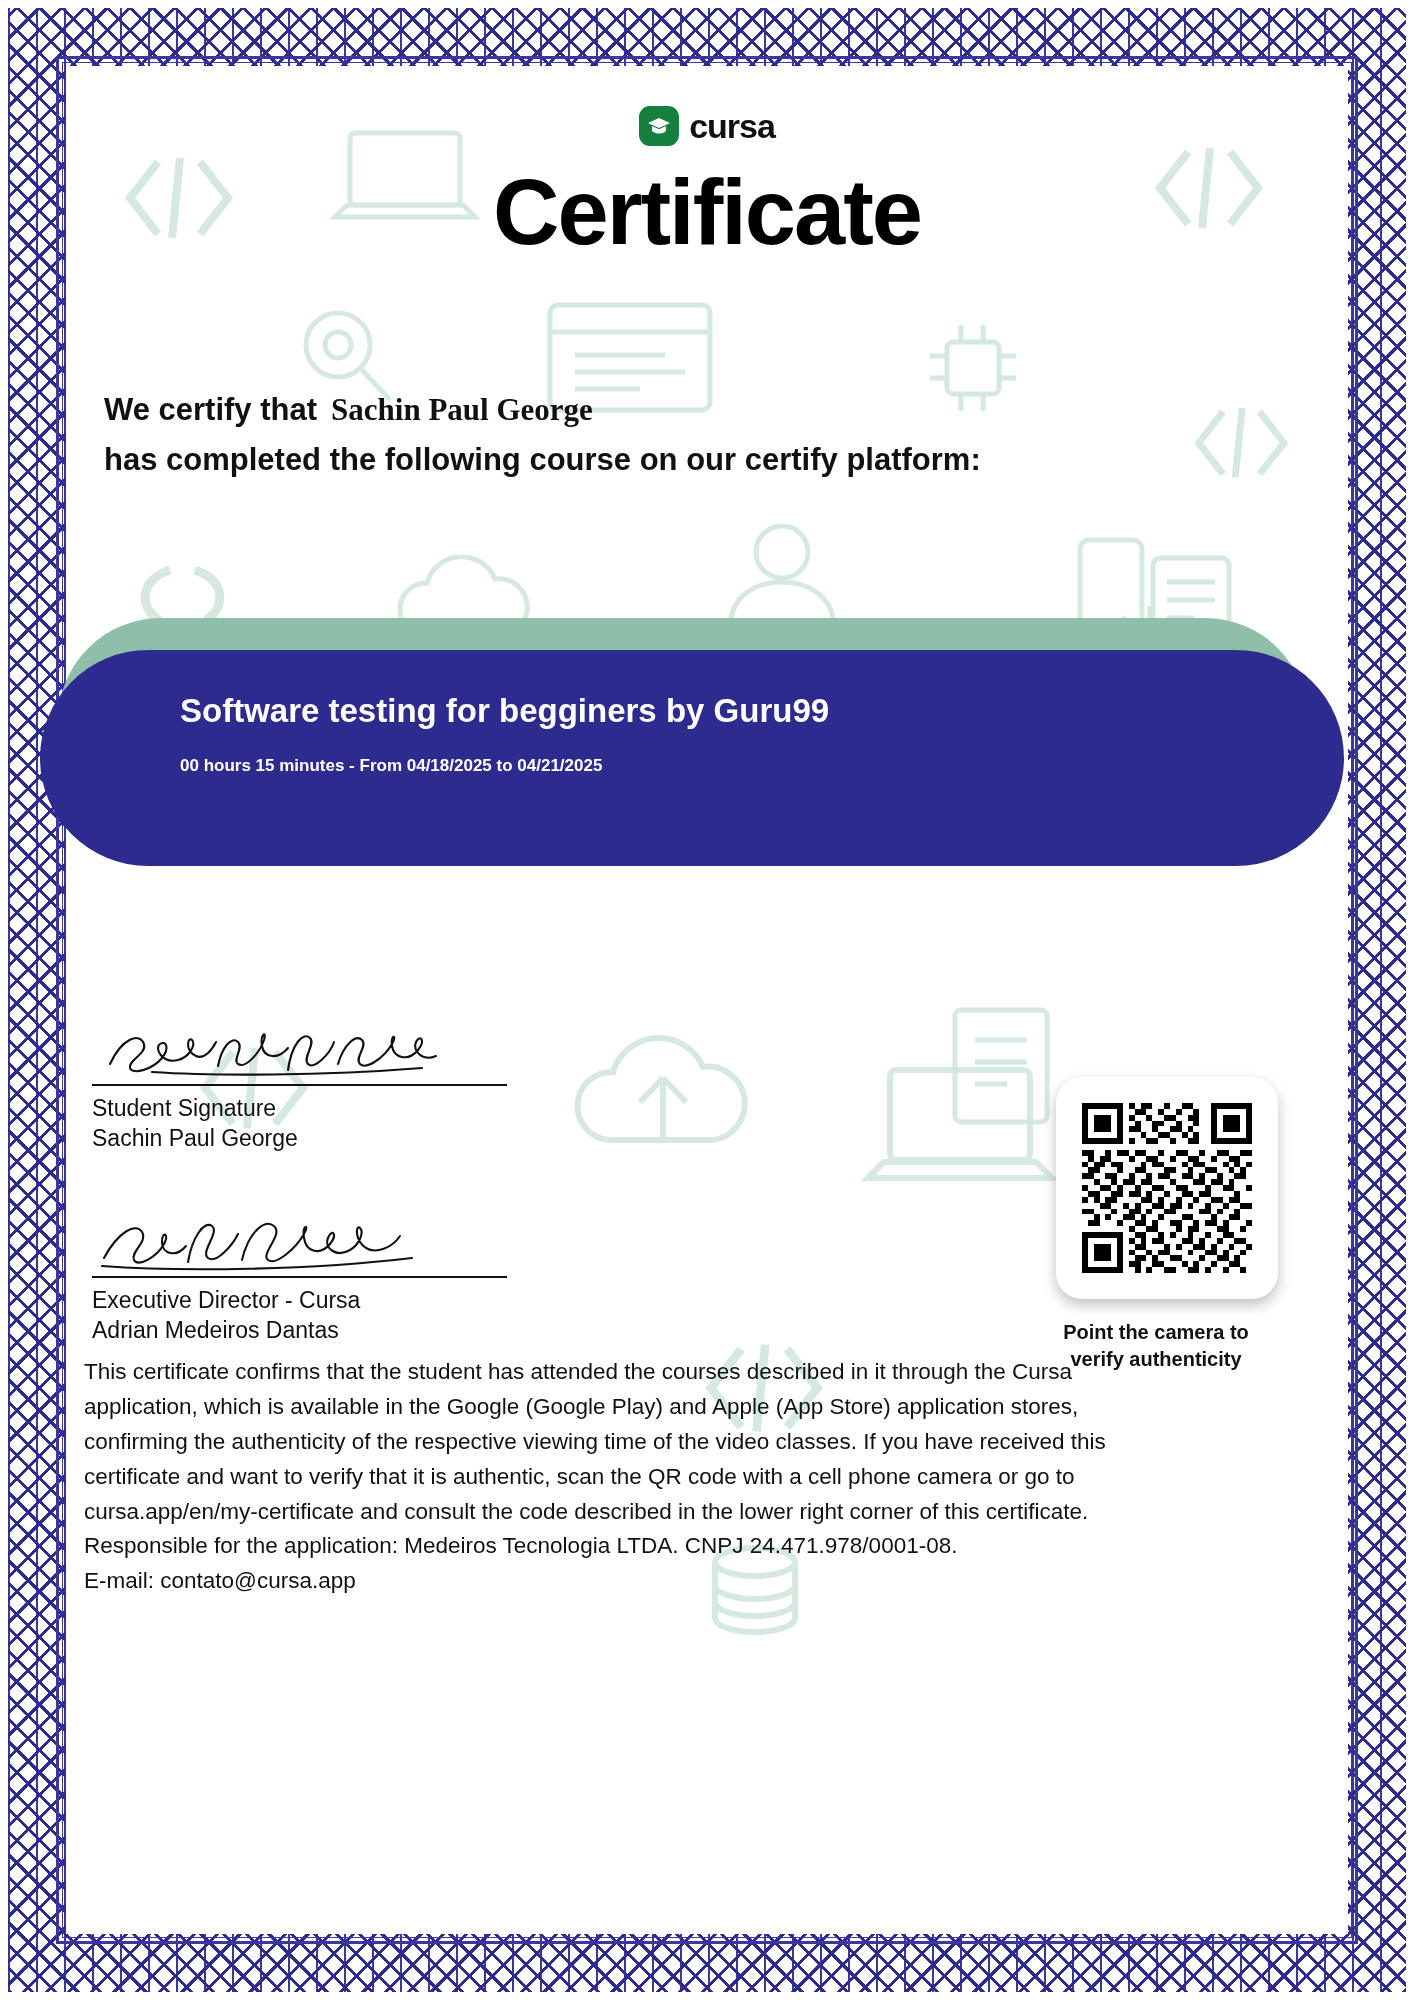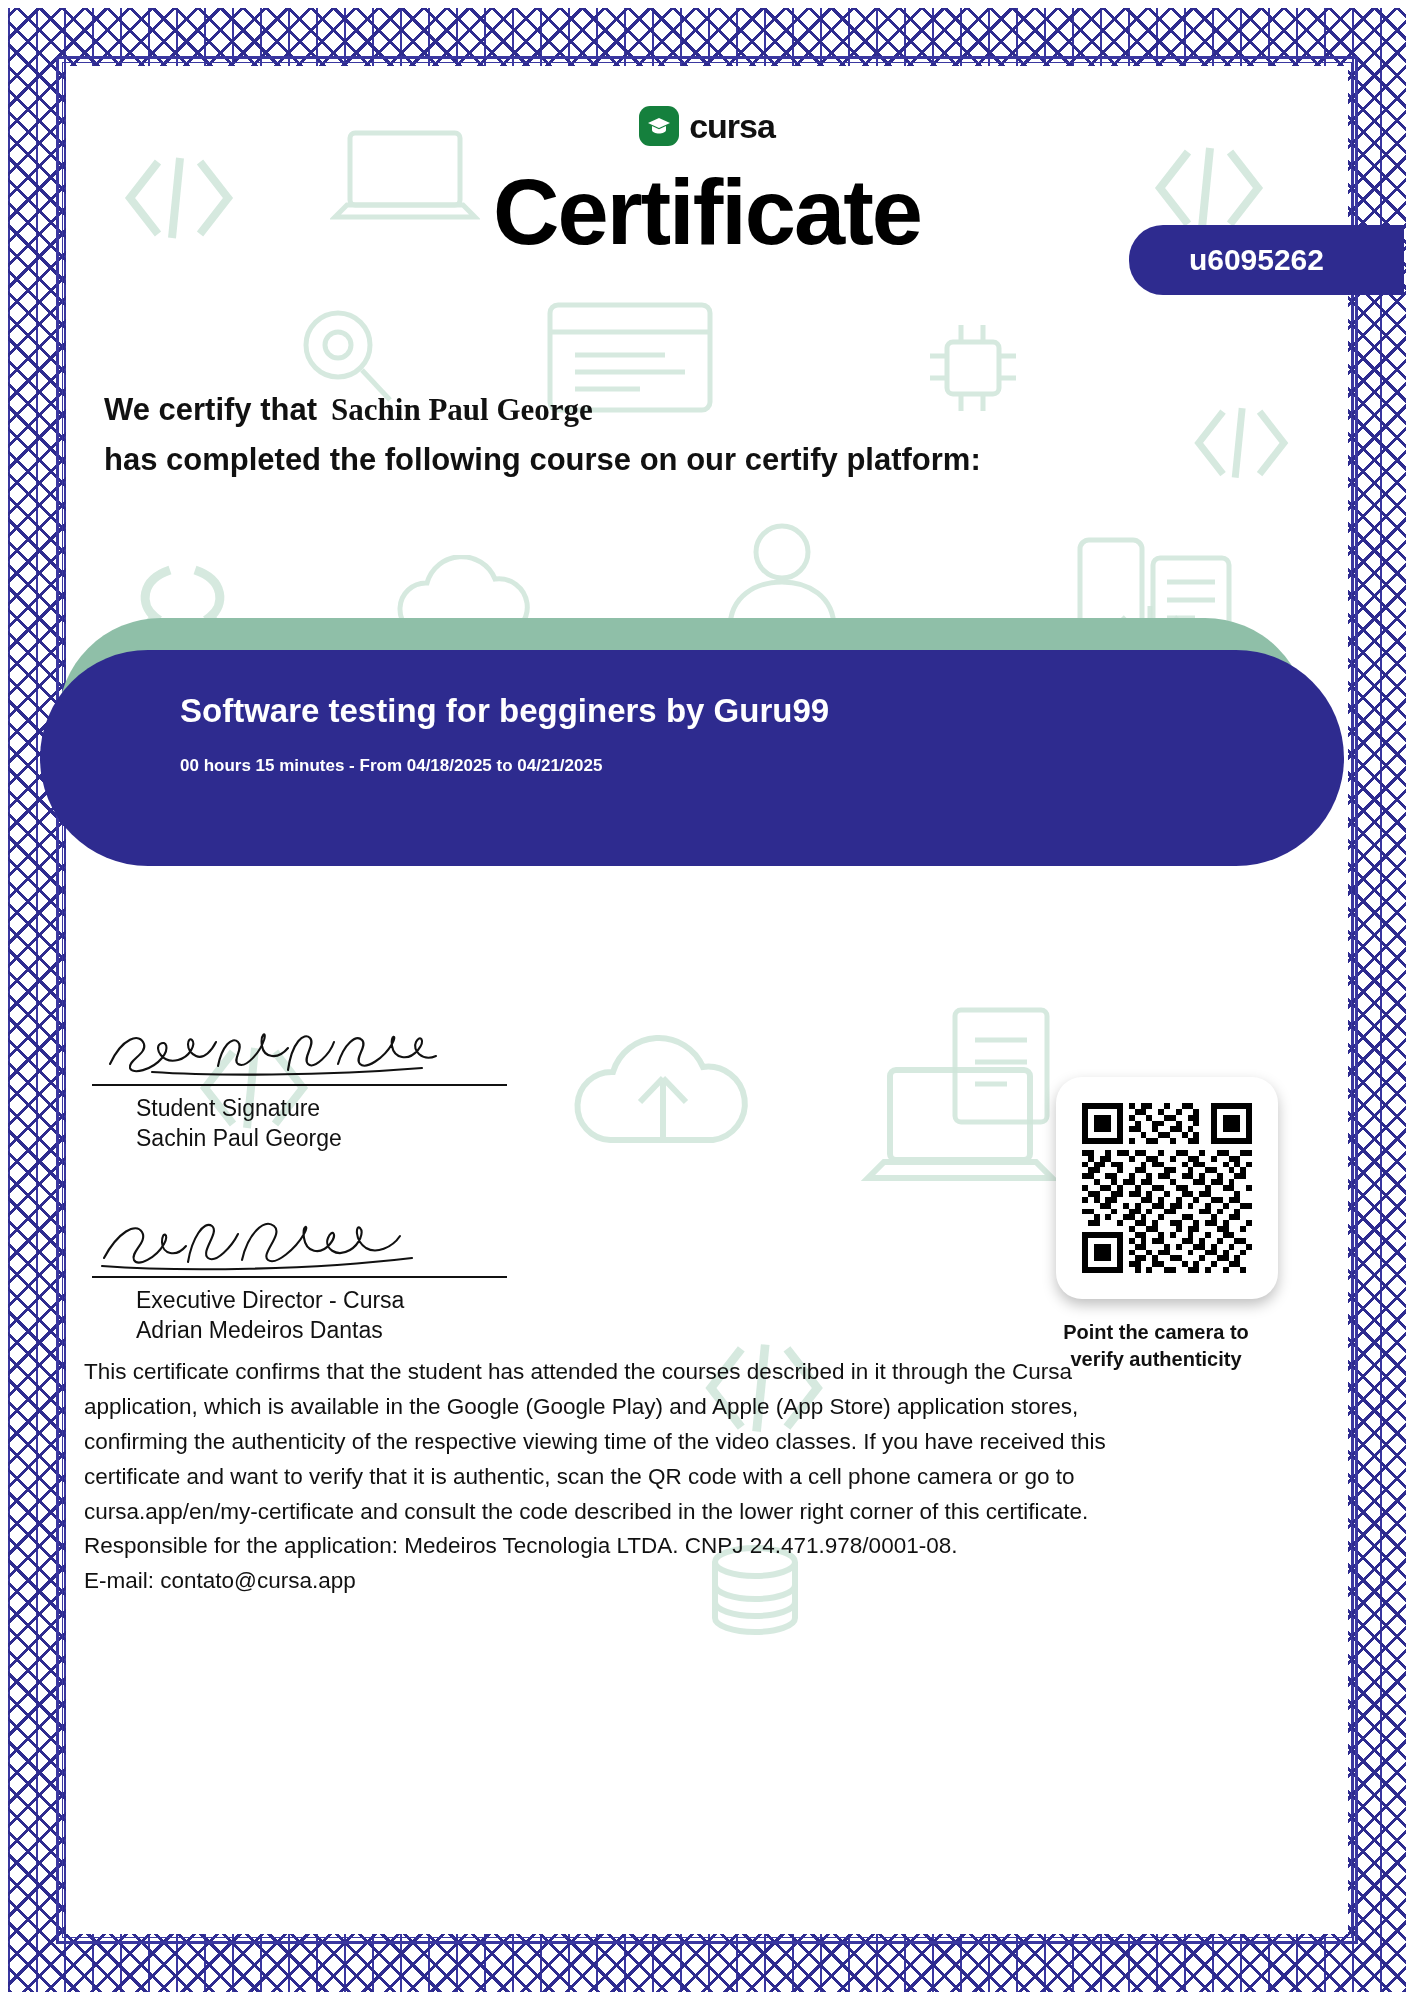--- a/index.html
+++ b/index.html
@@ -155,21 +155,20 @@
   .sig-line {
     width: 415px;
     border-bottom: 2px solid #111111;
     margin-top: 2px;
   }
   .sig-label {
     font-size: 23px;
     color: #111111;
     margin-top: 7px;
     line-height: 1.32;
-    margin-left: 44px;
   }
   .sig-block-2 { margin-top: 58px; }
 
   
   .qr-wrap {
     position: absolute;
     right: 88px;
     top: 1007px;
     width: 200px;
   }
@@ -339,21 +338,20 @@
         <svg width="24" height="20" viewBox="0 0 24 20" fill="#ffffff">
           <path d="M12 2 L23 7 L12 12 L1 7 Z"></path>
           <path d="M5 10 v4 c0 2 3.5 3.5 7 3.5 s7 -1.5 7 -3.5 v-4 l-7 3.2 Z"></path>
         </svg>
       </span>
       <span class="logo-text">cursa</span>
     </div>
 
     <div class="cert-title">Certificate</div>
 
-    <div class="code-badge">u6095262</div>
 
     <div class="certify-block">
       <div class="certify-line1">
         <span>We certify that</span><span class="name">Sachin Paul George</span>
       </div>
       <div class="certify-line2">has completed the following course on our certify platform:</div>
     </div>
 
     <div class="banner-wrap">
       <div class="banner-back"></div>

